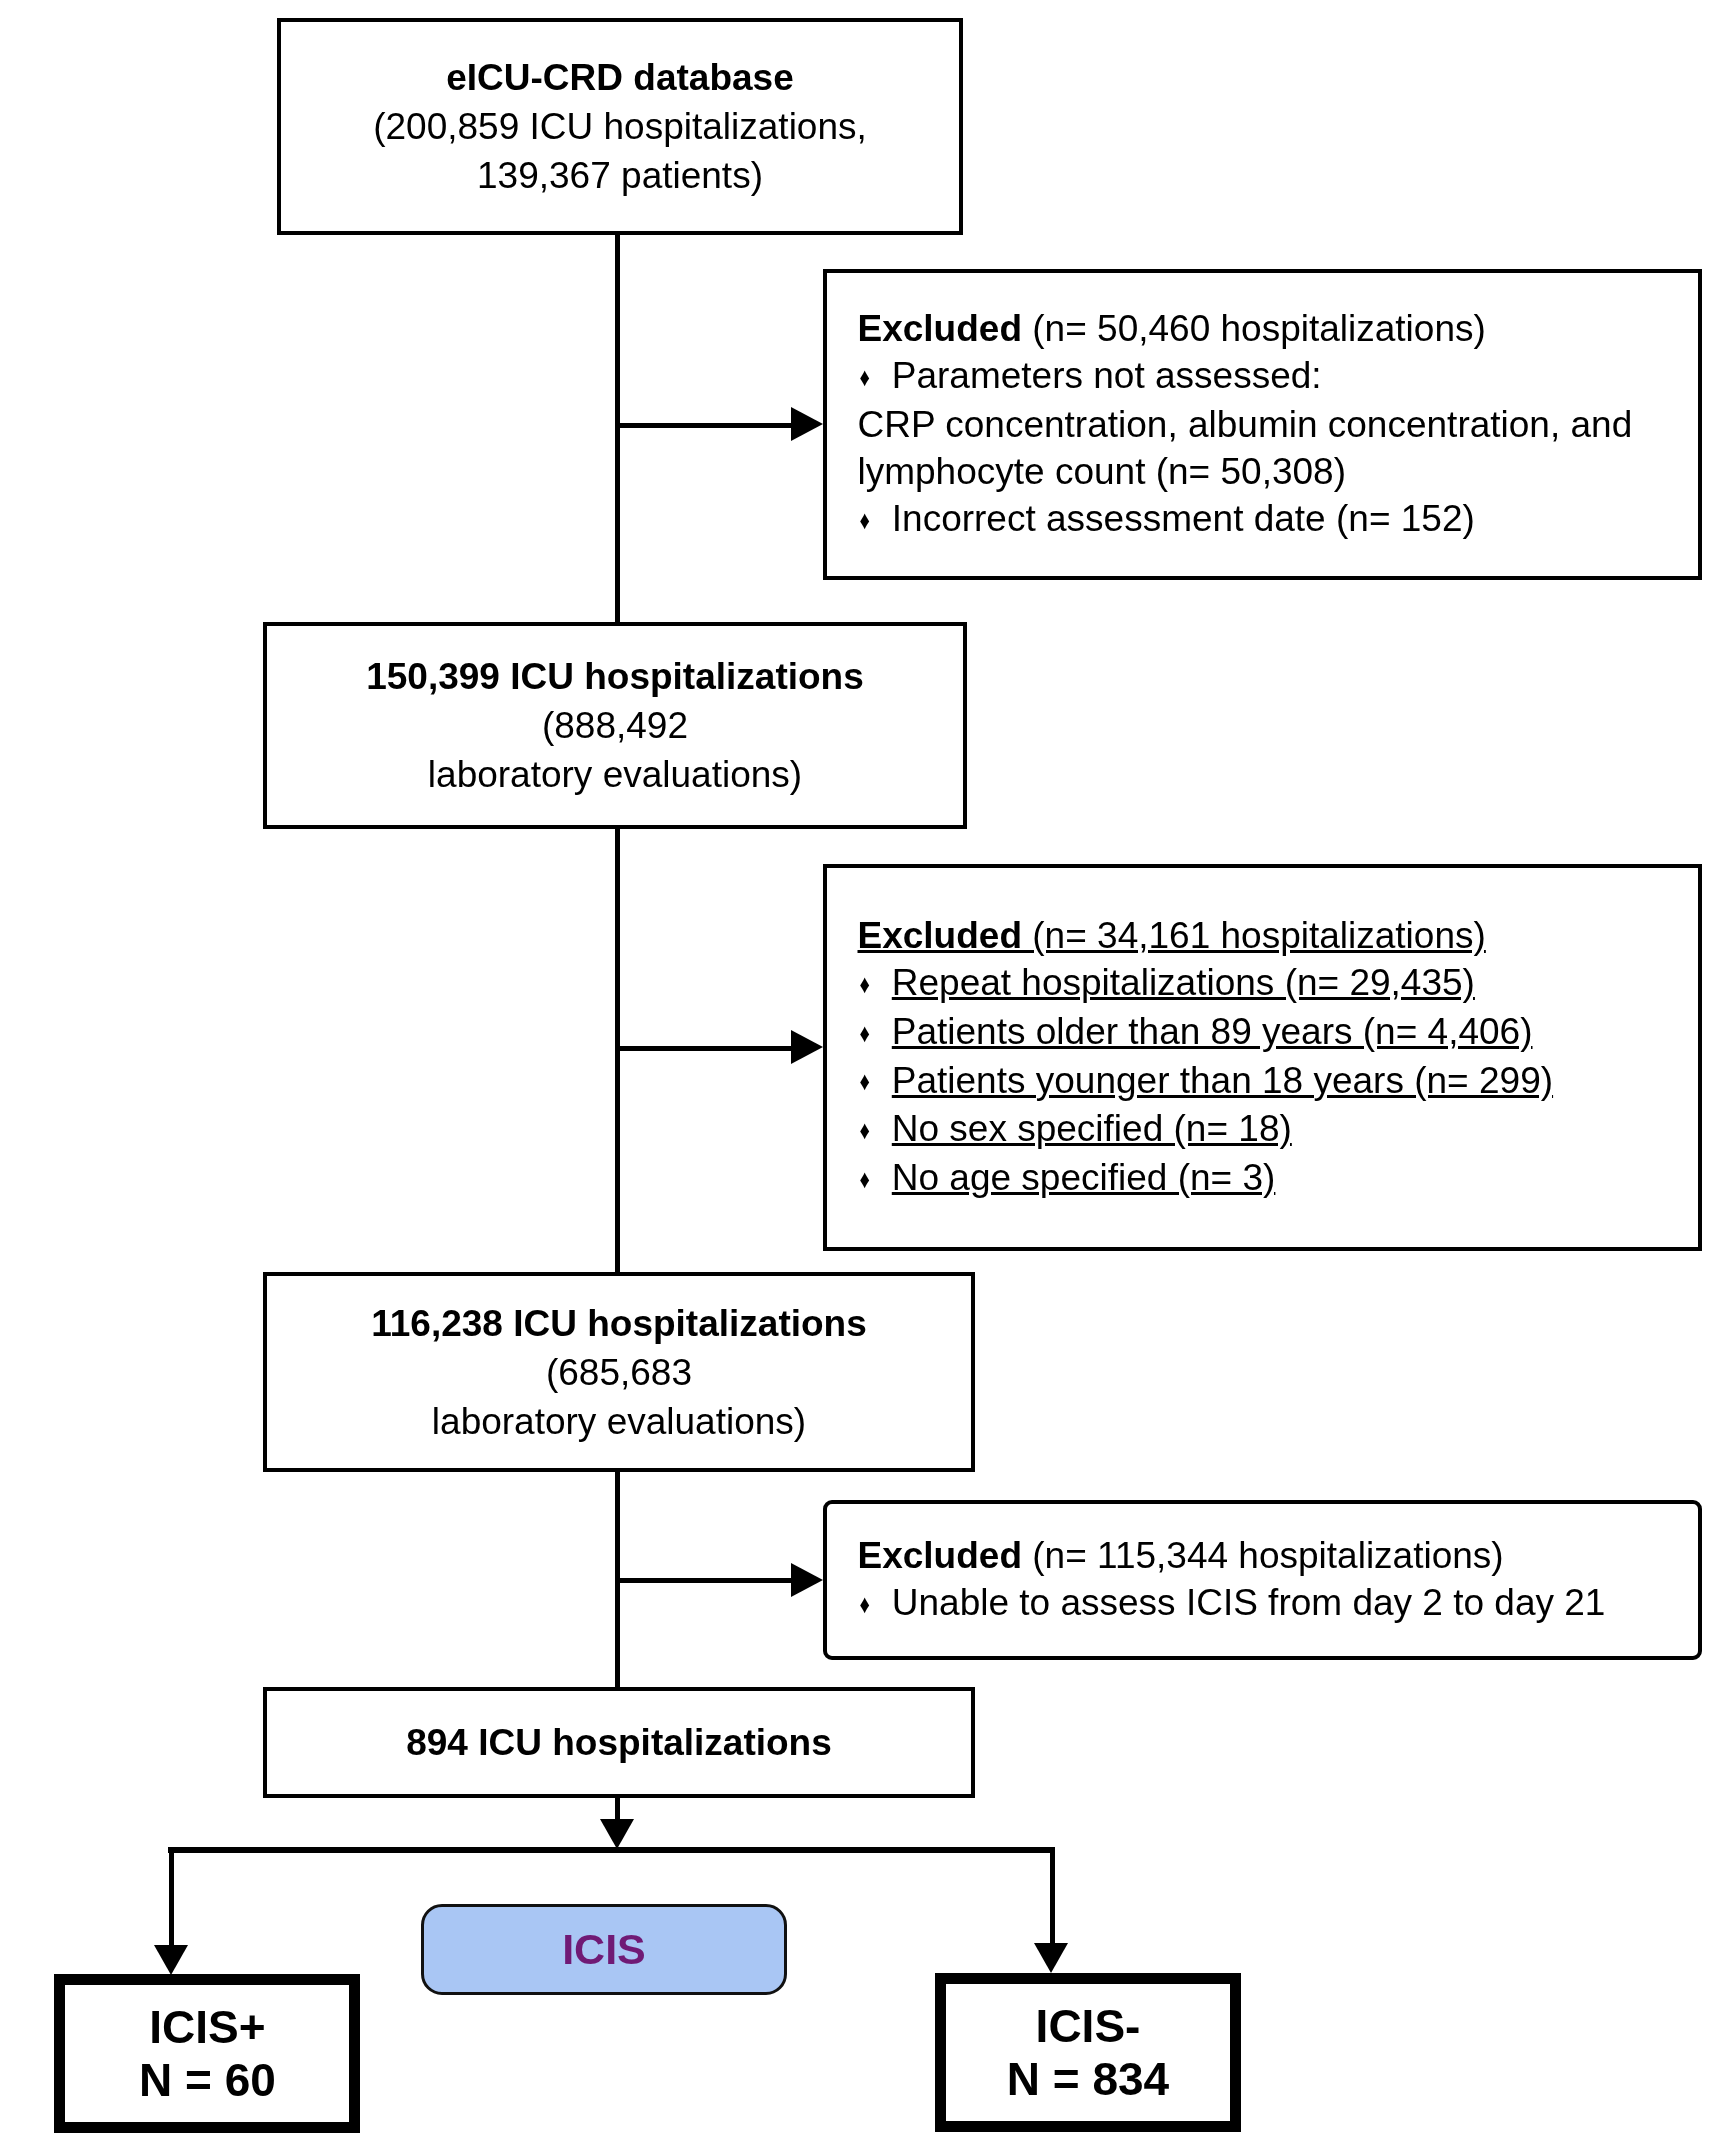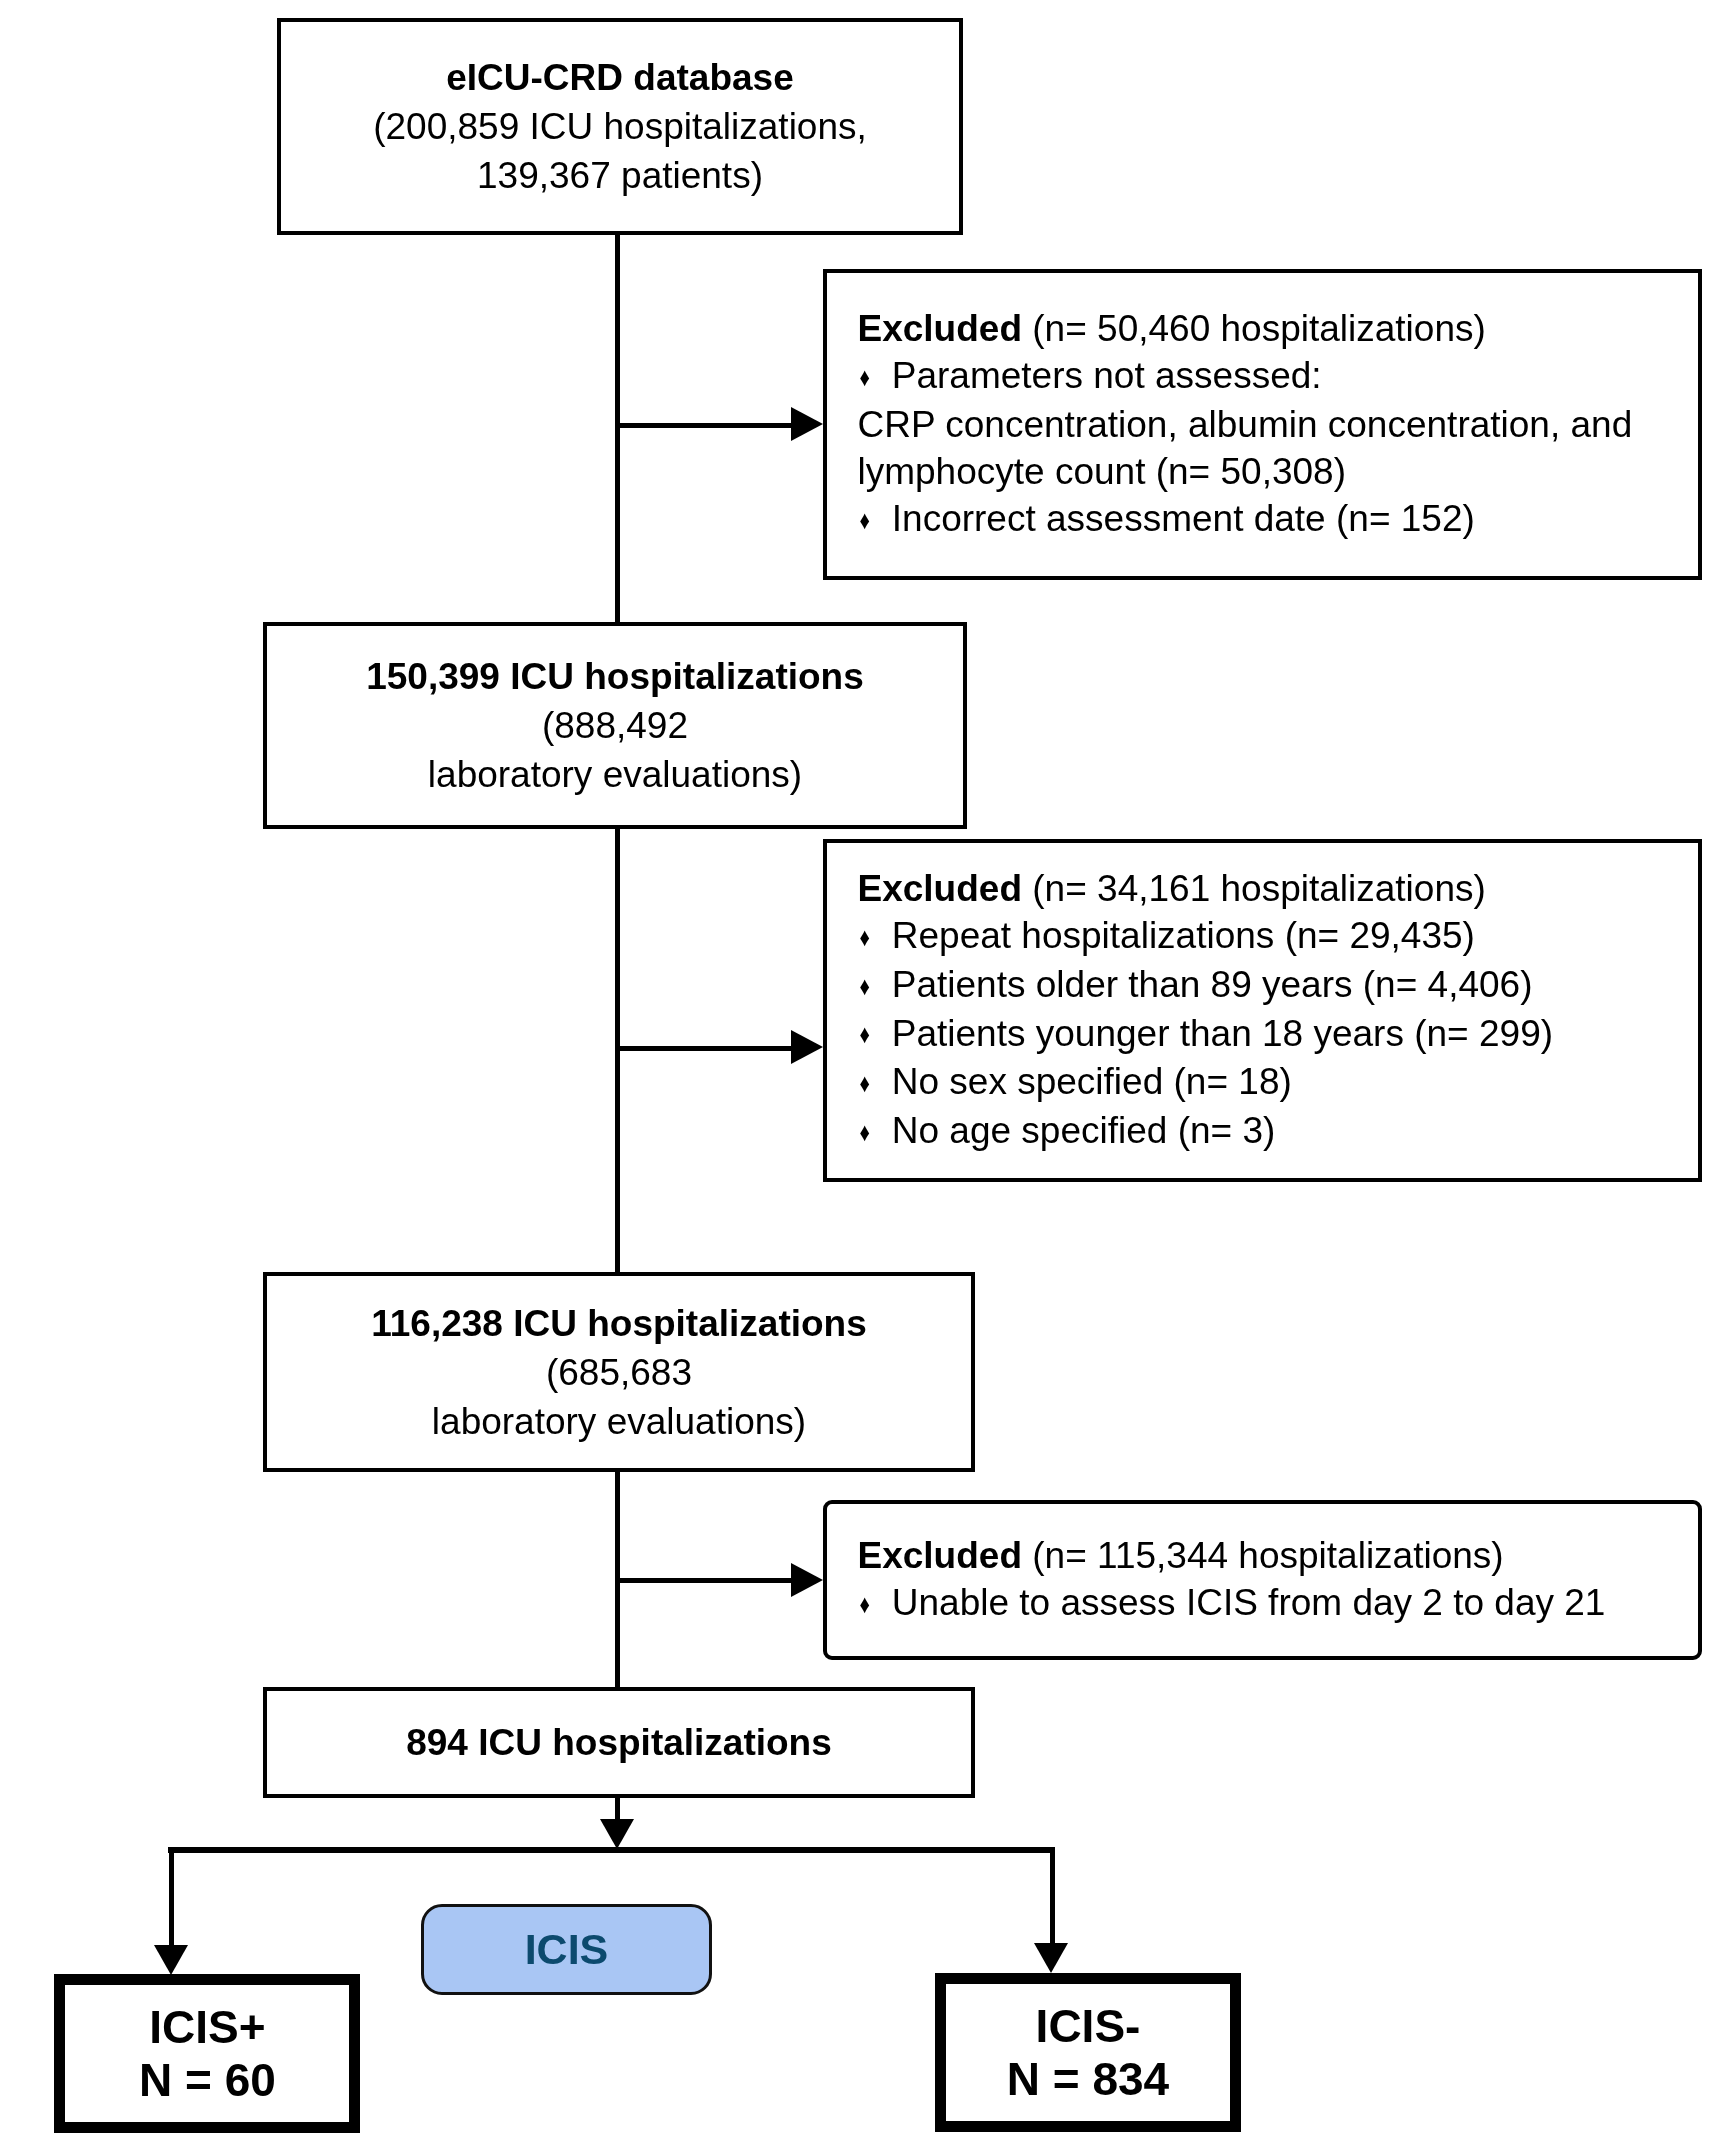--- a/index.html
+++ b/index.html
@@ -115,21 +115,21 @@
     <div class="title">150,399 ICU hospitalizations</div>
     <div>(888,492</div>
     <div>laboratory evaluations)</div>
   </div>
 
   <div class="vline" style="left:615px; top:828px; width:4.8px; height:446px;"></div>
 
   <div class="hline" style="left:617px; top:1046px; width:175px; height:4.8px;"></div>
   <div class="ah-right" style="left:791px; top:1030px;"></div>
 
-  <div class="excl" style="left:823px; top:839px; width:879px; height:343px;">
+  <div class="excl" style="left:823px; top:864px; width:879px; height:387px;text-decoration:underline;">
     <div class="hdr"><b>Excluded</b><span> (n= 34,161 hospitalizations)</span></div>
     <div><span class="bullet">♦</span><span>Repeat hospitalizations (n= 29,435)</span></div>
     <div><span class="bullet">♦</span><span>Patients older than 89 years (n= 4,406)</span></div>
     <div><span class="bullet">♦</span><span>Patients younger than 18 years (n= 299)</span></div>
     <div><span class="bullet">♦</span><span>No sex specified (n= 18)</span></div>
     <div><span class="bullet">♦</span><span>No age specified (n= 3)</span></div>
   </div>
 
   <div class="box" style="left:263px; top:1272px; width:712px; height:200px;text-align:center;">
     <div class="title">116,238 ICU hospitalizations</div>
@@ -155,21 +155,21 @@
   <div class="ah-down" style="left:600px; top:1819px;"></div>
 
   <div class="hline" style="left:168px; top:1847px; width:887px; height:5.6px;"></div>
 
   <div class="vline" style="left:169px; top:1847px; width:4.8px; height:99px;"></div>
   <div class="ah-down" style="left:154px; top:1945px;"></div>
 
   <div class="vline" style="left:1050px; top:1847px; width:4.8px; height:98px;"></div>
   <div class="ah-down" style="left:1034px; top:1943px;"></div>
 
-  <div class="pill" style="left: 421px; top: 1904px; width: 291px; height: 91px; background: rgb(169, 198, 244); color: #0c4a6e; border-color: rgb(17, 17, 17);">
+  <div class="pill" style="left: 421px; top: 1904px; width: 366px; height: 91px; background: rgb(169, 198, 244); color: #701a75; border-color: rgb(17, 17, 17);">
     <span>ICIS</span>
   </div>
 
   <div class="thickbox" style="left:18.4px; top:1974px; width:306px; height:159px;">
     <div>ICIS+</div>
     <div>N = 60</div>
   </div>
 
   <div class="thickbox" style="left:899px; top:1973px; width:306px; height:159px;">
     <div>ICIS-</div>

